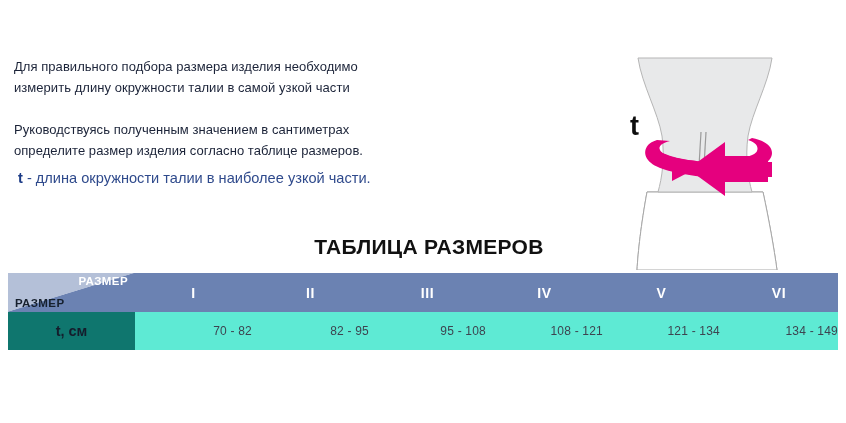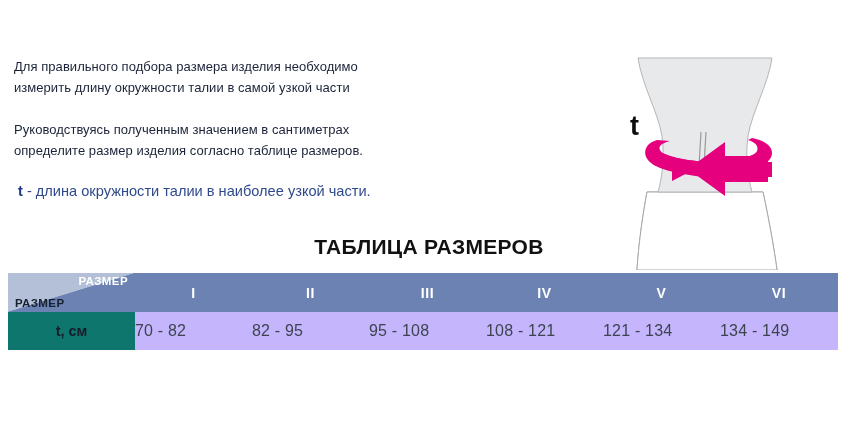--- a/index.html
+++ b/index.html
@@ -30,21 +30,21 @@
   }
   .para {
     font-size: 13px;
     line-height: 21px;
     color: #1b2338;
     letter-spacing: 0.05px;
     margin: 0 0 21px 0;
     white-space: pre-line;
   }
   .para.second {
-    margin-bottom: 20px;
+    margin-bottom: 7px;
   }
   .legend-line {
     font-size: 14.6px;
     line-height: 21px;
     color: #2f4a8c;
     margin: 4px;
   }
   .legend-line .t-sym {
     font-weight: bold;
     color: #1b3a86;
@@ -139,24 +139,24 @@
     background: #0f766e;
     color: #151d2c;
     font-size: 14.5px;
     font-weight: bold;
     text-align: center;
     vertical-align: middle;
     border-top: 2px solid #ffffff;
   }
   .data-cell {
     height: 38px;
-    background: #c4b5fd;
+    background: #5eead4;
     color: #3d4450;
-    font-size: 16px;
-    text-align: left;
+    font-size: 12px;
+    text-align: right;
     vertical-align: middle;
     border-top: 2px solid #ffffff;
     letter-spacing: 0.2px;
   }
 </style>
 </head>
 <body>
 
 <div class="page">
 

